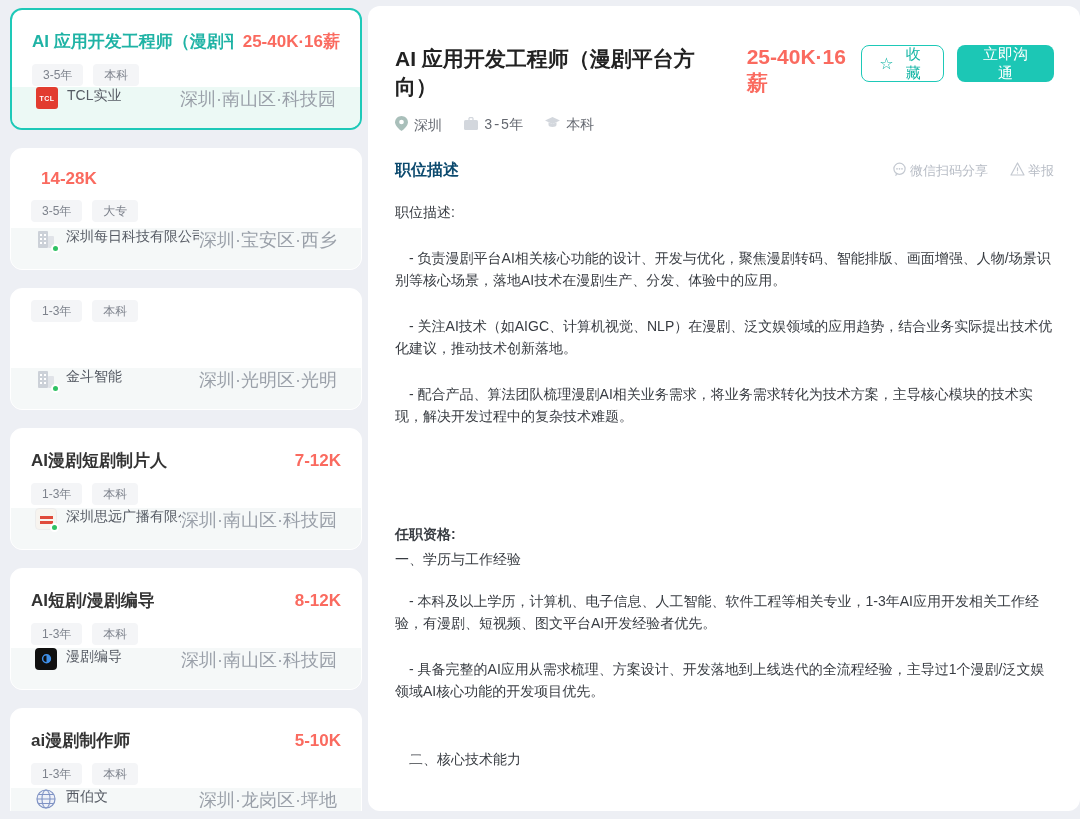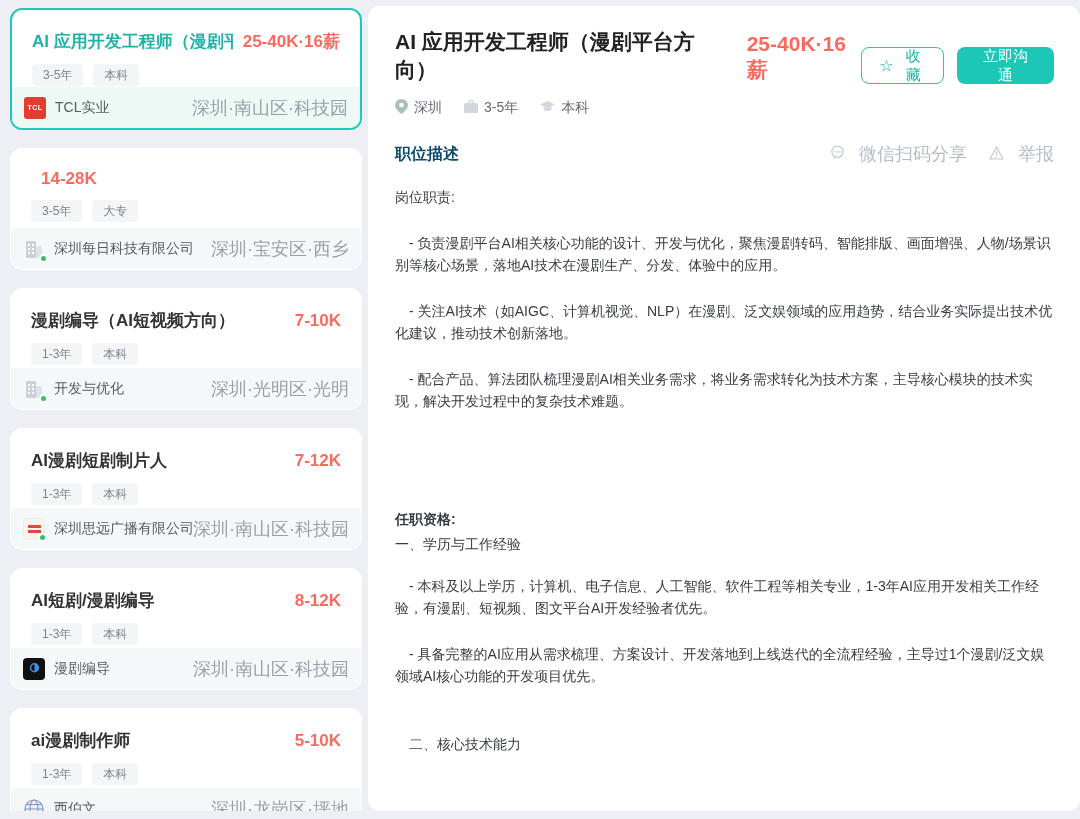--- a/index.html
+++ b/index.html
@@ -29,21 +29,21 @@
   }
   .selected .job-title { color:#1fb3a5; }
   .job-salary { font-size:17px; font-weight:600; color:#fa6a5f; margin-left:10px; white-space:nowrap; }
   .card-tags { display:flex; gap:10px; padding:11px 20px 0 20px; }
   .tag {
     background:#f4f5f7; color:#7d828c; font-size:12px;
     padding:4px 11px; border-radius:4px; line-height:14px;
   }
   .card-foot {
     position:absolute; left:0; right:0; bottom:0; height:41px;
-    background:#f5f8f8; display:flex; align-items:center; padding:0 12px;
+    background:#f5f8f8; display:flex; padding:0 24px;
   }
   .selected .card-foot { background:#ecf9f5; }
   .logo { width:22px; height:22px; border-radius:4px; position:relative; flex:none;
           display:flex; align-items:center; justify-content:center; }
   .logo-tcl { background:#e23c2f; color:#fff; font-size:7px; font-weight:bold;
               letter-spacing:.5px; border-radius:3px; }
   .logo-siyuan { background:#f7f4ef; border:1px solid #ececec; }
   .siyuan-mark { width:13px; height:3px; background:#e04a3a; box-shadow:0 5px 0 #e04a3a; margin-top:-4px; }
   .logo-zhonghui { background:#101010; border-radius:4px; }
   .logo-globe { background:transparent; }
@@ -53,43 +53,43 @@
   }
   .company-name { font-size:14px; color:#565b64; margin-left:9px; flex:1;
                   white-space:nowrap; overflow:hidden; }
   .company-loc { font-size:18px; color:#9aa0a9; white-space:nowrap; }
 
   
   .detail-panel {
     position:absolute; left:368px; top:6px; width:712px; height:805px;
     background:#fff; border-radius:12px; padding:22px 26px 0 27px; overflow:hidden;
   }
-  .detail-head { display:flex; align-items:flex-end; }
+  .detail-head { display:flex; align-items:flex-start;margin-top:17px; }
   .detail-title { font-size:21px; font-weight:700; color:#222; }
   .detail-salary { font-size:21px; font-weight:700; color:#fa6a5f; margin-left:26px; }
   .head-actions { margin-left:auto; display:flex; gap:13px; }
   .btn {
     height:37px; border-radius:8px; font-size:15px; display:flex;
     align-items:center; justify-content:center; cursor:pointer;
     font-family:inherit;
   }
   .btn-fav {
     border:1px solid #1ec9b8; color:#13b5a5; background:#fff;
     padding:0 17px; gap:7px;
   }
   .star-glyph { font-size:16px; line-height:1; color:#13b5a5; }
   .btn-chat { background:#1cc7b5; color:#fff; border:none; padding:0 21px; }
 
-  .meta-row { display:flex; align-items:flex-end; margin-top:15px; color:#63676f; font-size:14px; }
+  .meta-row { display:flex; align-items:flex-start; margin-top:15px; color:#63676f; font-size:14px;font-family:Liberation Mono, monospace; }
   .meta-item { display:flex; align-items:center; gap:6px; margin-right:22px; }
 
   .section-row { display:flex; align-items:center; margin-top:25px; }
   .section-title { font-size:16px; font-weight:700; color:#0c4a6e; }
   .share-actions { margin-left:auto; display:flex; align-items:center; gap:22px; }
-  .share-item { display:flex; align-items:center; gap:14px; color:#b7bcc5; font-size:18px; cursor:pointer; }
+  .share-item { display:flex; align-items:center; gap:3px; color:#b7bcc5; font-size:13px; cursor:pointer; }
 
   .desc { margin-top:20px; font-size:14px; color:#383c42; line-height:22px; }
   .desc p { margin:0; white-space:pre-wrap; }
   .desc p + p { margin-top:24px; }
   .desc p.gap-xl { margin-top:96px;font-weight:bold; }
   .desc p.gap-lg { margin-top:46px; }
   .desc p.gap-xs { margin-top:3px; }
   .desc p.gap-sm { margin-top:20px; }
 </style>
 </head>
@@ -138,45 +138,41 @@
             </g>
           </svg>
         <span class="dot"></span>
       </div>
       <div class="company-name">深圳每日科技有限公司</div>
       <div class="company-loc">深圳·宝安区·西乡</div>
     </div>
   </div>
 
   <div class="job-card">
-    <div class="card-head">
-      <div class="job-title">漫剧编导（AI短视频方向）</div>
-      <div class="job-salary">7-10K</div>
-    </div>
     <div class="card-tags">
       <span class="tag">1-3年</span>
       <span class="tag">本科</span>
     </div>
     <div class="card-foot">
       <div class="logo">
         <svg width="22" height="22" viewBox="0 0 22 22">
             <rect x="3" y="3" width="10" height="17" rx="1" fill="#ccd1d8"></rect>
             <rect x="13" y="8" width="6" height="12" rx="1" fill="#e0e3e8"></rect>
             <g fill="#fff">
               <rect x="5" y="6" width="2" height="2"></rect>
               <rect x="9" y="6" width="2" height="2"></rect>
               <rect x="5" y="10" width="2" height="2"></rect>
               <rect x="9" y="10" width="2" height="2"></rect>
               <rect x="5" y="14" width="2" height="2"></rect>
               <rect x="9" y="14" width="2" height="2"></rect>
             </g>
           </svg>
         <span class="dot"></span>
       </div>
-      <div class="company-name">开发与优化</div>
+      <div class="company-name">金斗智能</div>
       <div class="company-loc">深圳·光明区·光明</div>
     </div>
   </div>
 
   <div class="job-card">
     <div class="card-head">
       <div class="job-title">AI漫剧短剧制片人</div>
       <div class="job-salary">7-12K</div>
     </div>
     <div class="card-tags">
@@ -294,21 +290,21 @@
               <path d="M7.5 1 14 13H1z" fill="none" stroke="#c3c8d0" stroke-width="1.2" stroke-linejoin="round"></path>
               <rect x="6.9" y="5.3" width="1.2" height="4" rx=".6" fill="#c3c8d0"></rect>
               <rect x="6.9" y="10.3" width="1.2" height="1.2" rx=".6" fill="#c3c8d0"></rect>
             </svg></span>
         <span>举报</span>
       </span>
     </div>
   </div>
 
   <div class="desc">
-    <p>岗位职责:</p>
+    <p>职位描述:</p>
     <p>　- 负责漫剧平台AI相关核心功能的设计、开发与优化，聚焦漫剧转码、智能排版、画面增强、人物/场景识别等核心场景，落地AI技术在漫剧生产、分发、体验中的应用。</p>
     <p>　- 关注AI技术（如AIGC、计算机视觉、NLP）在漫剧、泛文娱领域的应用趋势，结合业务实际提出技术优化建议，推动技术创新落地。</p>
     <p>　- 配合产品、算法团队梳理漫剧AI相关业务需求，将业务需求转化为技术方案，主导核心模块的技术实现，解决开发过程中的复杂技术难题。</p>
     <p class="gap-xl">任职资格:</p>
     <p class="gap-xs">一、学历与工作经验</p>
     <p class="gap-sm">　- 本科及以上学历，计算机、电子信息、人工智能、软件工程等相关专业，1-3年AI应用开发相关工作经验，有漫剧、短视频、图文平台AI开发经验者优先。</p>
     <p>　- 具备完整的AI应用从需求梳理、方案设计、开发落地到上线迭代的全流程经验，主导过1个漫剧/泛文娱领域AI核心功能的开发项目优先。</p>
     <p class="gap-lg">　二、核心技术能力</p>
 
   </div>

